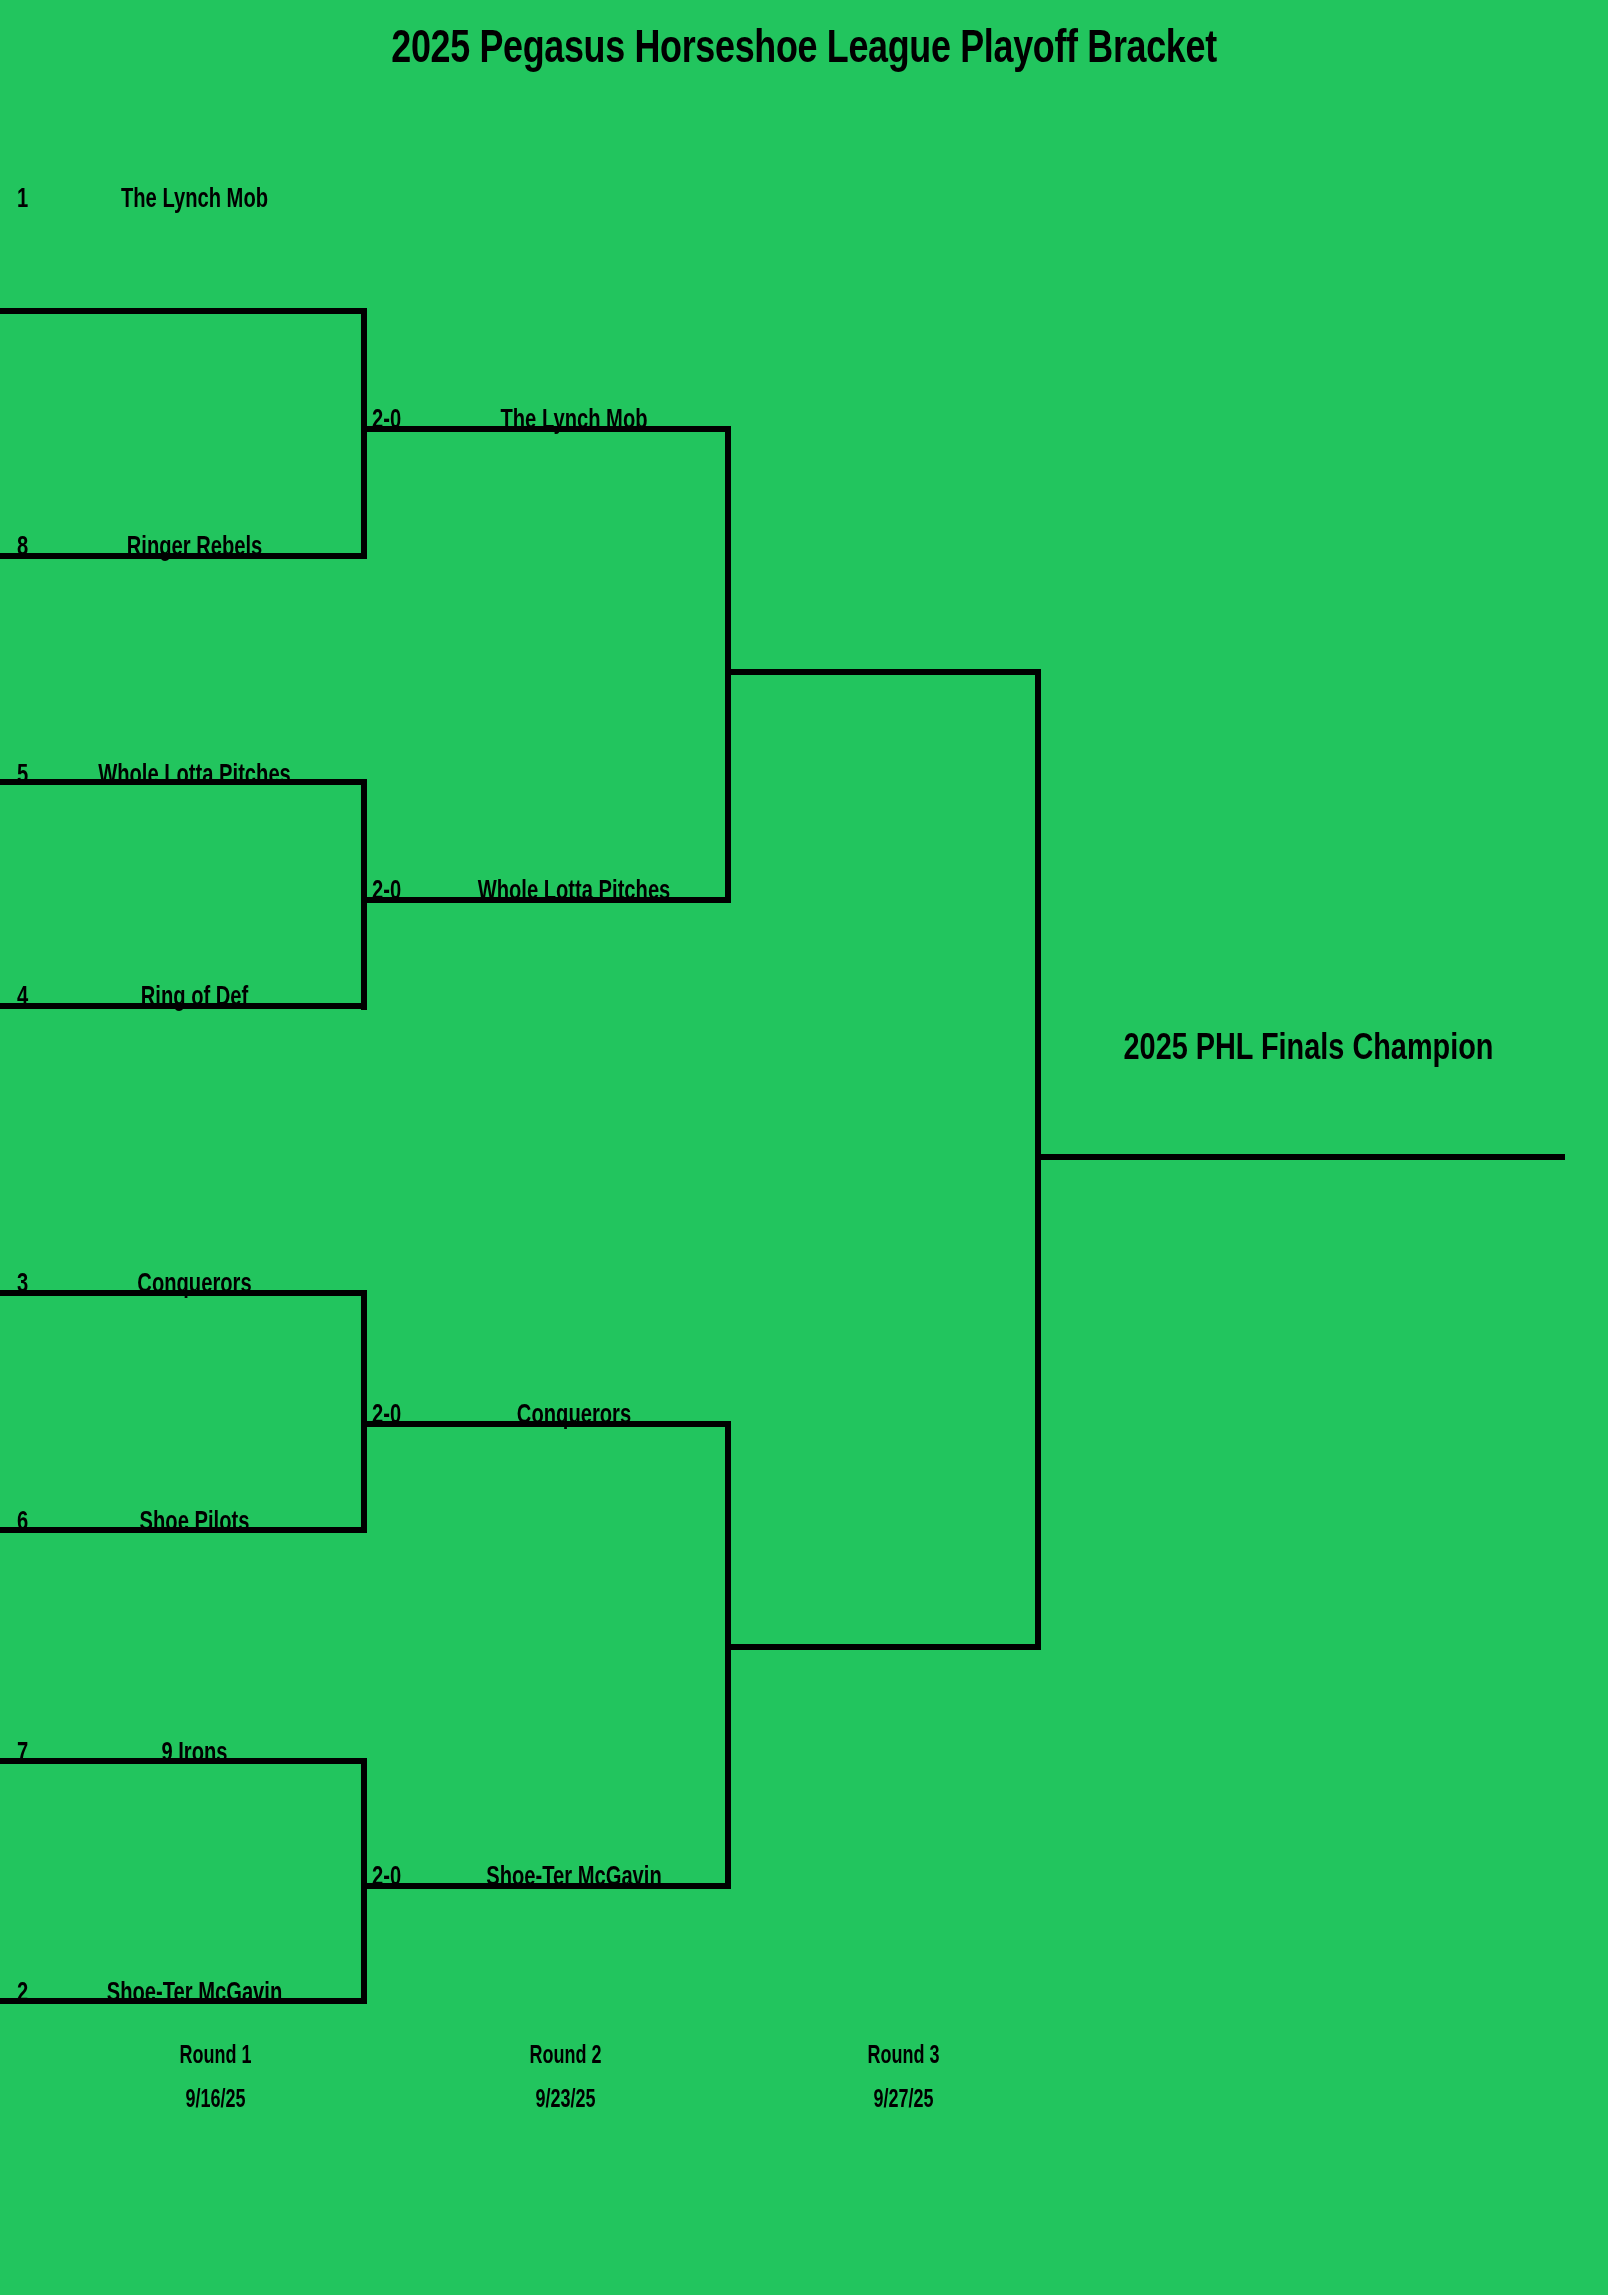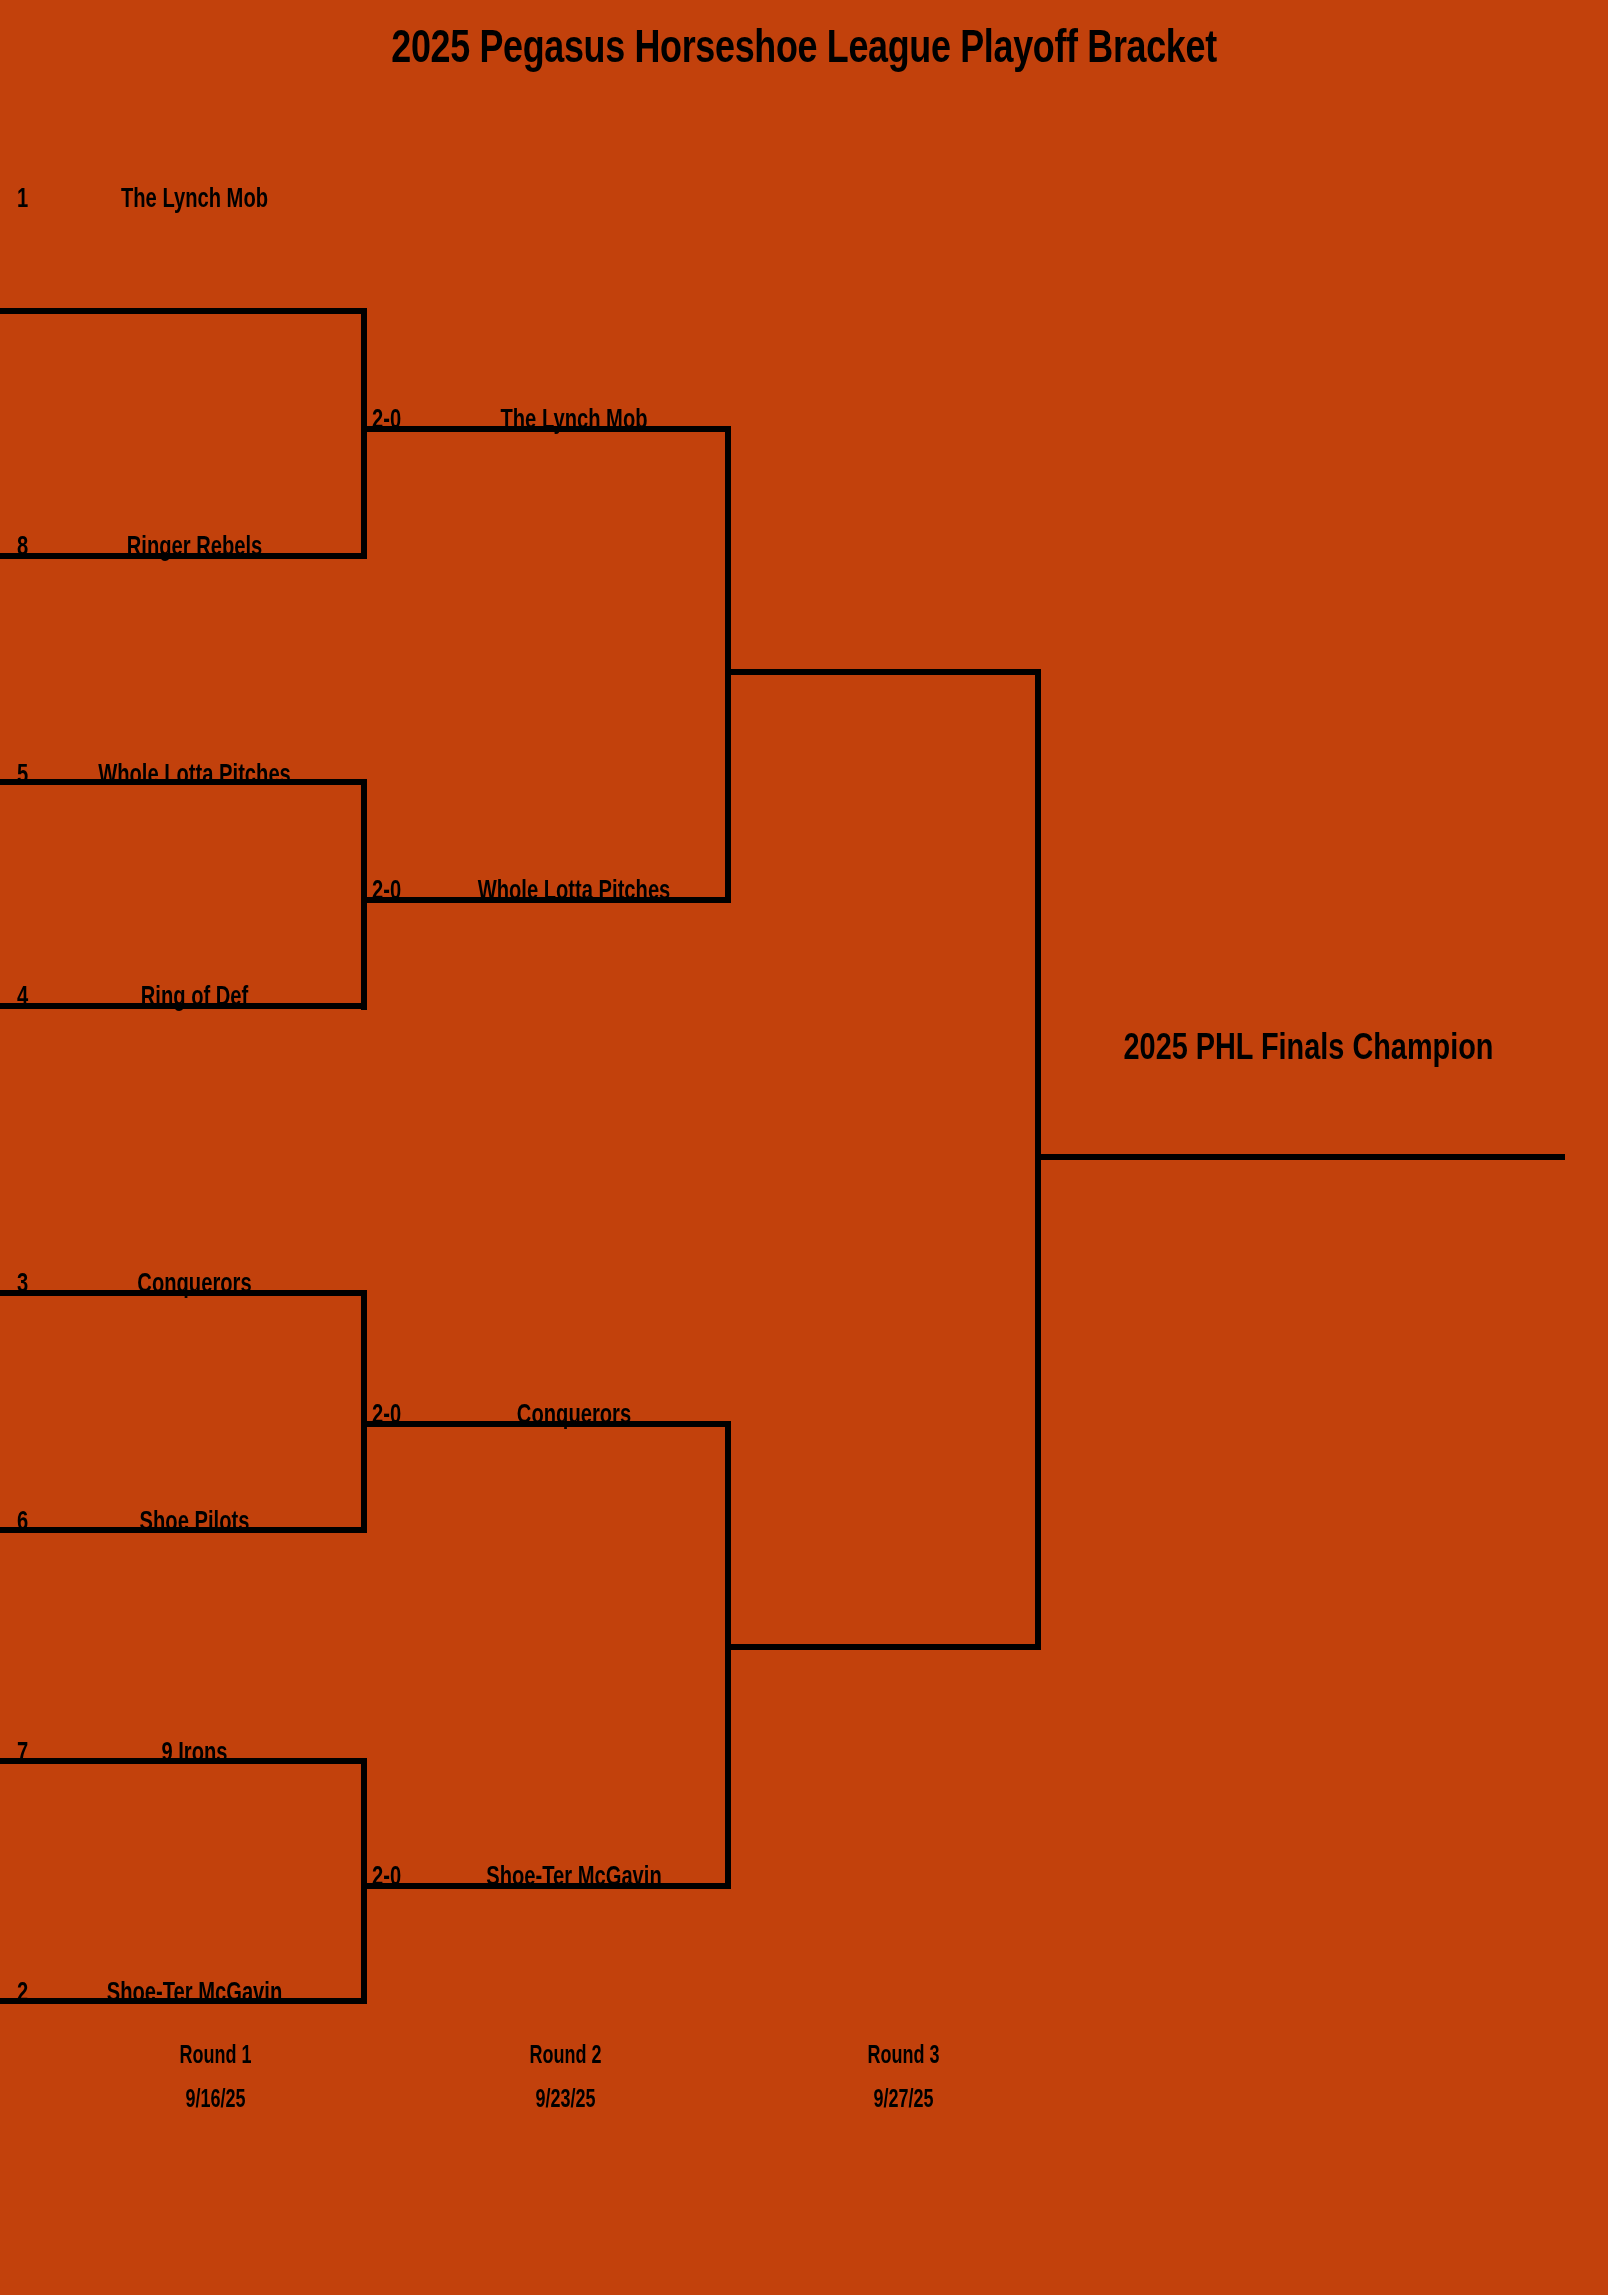--- a/index.html
+++ b/index.html
@@ -4,21 +4,21 @@
 <style>
   html, body {
     margin: 0;
     padding: 0;
     background: #ffffff;
   }
   #page {
     position: relative;
     width: 1608px;
     height: 2295px;
-    background: #c2410c;
+    background: #22c55e;
     font-family: "Liberation Sans", "DejaVu Sans", sans-serif;
     overflow: hidden;
   }
 
   
   .title {
     position: absolute;
     left: 0;
     top: 18.6px;
     width: 1608px;

